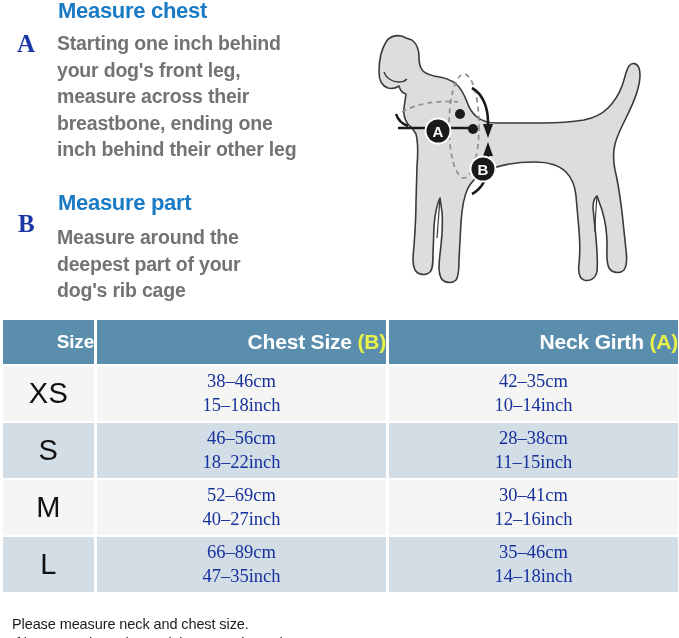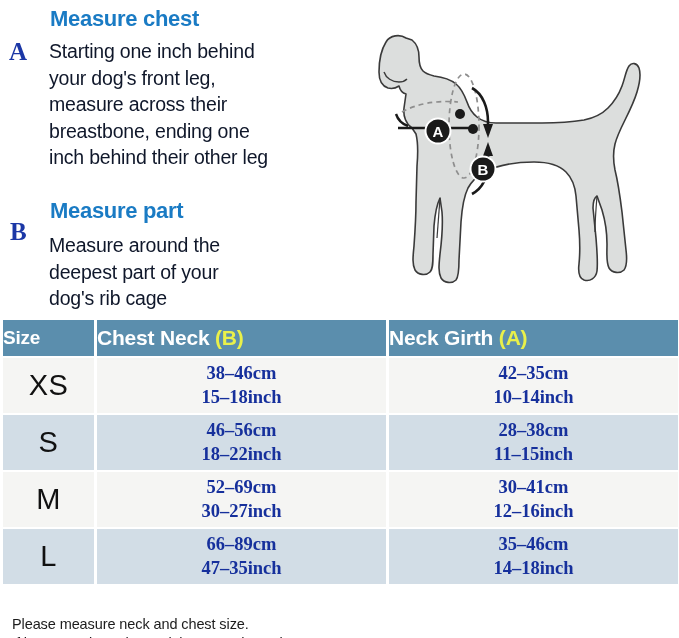--- a/index.html
+++ b/index.html
@@ -7,47 +7,48 @@
     width:679px;height:638px;
     background:#ffffff;
     font-family:"Liberation Sans", sans-serif;
     overflow:hidden;
     position:relative;
   }
   #page{position:relative;width:679px;height:638px;}
 
   
   .instructions{
-    position:absolute;left:0;top:0;width:372px;height:318px;margin-top:8px;
+    position:absolute;left:8px;top:0;width:372px;height:318px;
   }
   .block{position:relative;}
   .block-heading{
     color:#1a7bc4;
     font-weight:bold;
     font-size:22px;
     letter-spacing:-0.3px;
     margin:0;
     position:absolute;
   }
   .block-marker{
     position:absolute;
     font-family:"Liberation Serif", serif;
     font-weight:bold;
     color:#1b37a6;
     font-size:25px;
     line-height:1;
   }
   .block-text{
     position:absolute;
-    color:#0f172a;
+    color:#737373;
     font-size:19.5px;
     line-height:1.36;
     letter-spacing:-0.2px;
     margin:0;
     white-space:pre-line;
+    font-weight:bold;
   }
 
   #chest-heading{left:50px;top:-2px;}
   #chest-marker{left:9px;top:31px;}
   #chest-text{left:49px;top:30px;width:320px;}
 
   #girth-heading{left:50px;top:190px;}
   #girth-marker{left:10px;top:211px;}
   #girth-text{left:49px;top:224px;width:300px;}
 
@@ -65,22 +66,22 @@
   }
   .size-table col.c-size{width:91px;}
   .size-table col.c-chest{width:289px;}
   .size-table col.c-neck{width:289px;}
 
   .size-table th{
     background:#5b8ead;
     color:#ffffff;
     font-weight:bold;
     font-size:21px;
-    height:36px;
-    text-align:left;
+    height:44px;
+    text-align:right;
     vertical-align:middle;
     padding:0;
     letter-spacing:-0.2px;
   }
   .size-table th.th-size{font-size:19px;}
   .hdr-tag{color:#e9f04a;}
 
   .size-table td{
     padding:0;
     text-align:center;
@@ -92,21 +93,21 @@
   .row-b td{background:#d2dde6;}
 
   .cell-size{
     font-size:29px;
     color:#111111;
     font-family:"Liberation Sans", sans-serif;
     letter-spacing:0.5px;
   }
   .cell-val{
     font-family:"Liberation Serif", serif;
-    font-weight:bold;
+    font-weight:normal;
     color:#16309c;
     font-size:18.5px;
     line-height:1.28;
     white-space:pre-line;
   }
 
   
   .footer-note{
     position:absolute;left:12px;top:600px;
     font-size:14.5px;
@@ -248,21 +249,21 @@
 
   <table class="size-table">
     <colgroup>
       <col class="c-size">
         <col class="c-chest">
         <col class="c-neck">
     </colgroup>
     <thead>
       <tr>
         <th class="th-size">Size</th>
-        <th><span>Chest Neck </span><span class="hdr-tag">(B)</span></th>
+        <th><span>Chest Size </span><span class="hdr-tag">(B)</span></th>
         <th><span>Neck Girth </span><span class="hdr-tag">(A)</span></th>
       </tr>
     </thead>
     <tbody>
       <tr class="row-a">
         <td class="cell-size">XS</td>
         <td class="cell-val">38–46cm
 15–18inch</td>
         <td class="cell-val">42–35cm
 10–14inch</td>
@@ -270,21 +271,21 @@
       <tr class="row-b">
         <td class="cell-size">S</td>
         <td class="cell-val">46–56cm
 18–22inch</td>
         <td class="cell-val">28–38cm
 11–15inch</td>
       </tr>
       <tr class="row-a">
         <td class="cell-size">M</td>
         <td class="cell-val">52–69cm
-30–27inch</td>
+40–27inch</td>
         <td class="cell-val">30–41cm
 12–16inch</td>
       </tr>
       <tr class="row-b">
         <td class="cell-size">L</td>
         <td class="cell-val">66–89cm
 47–35inch</td>
         <td class="cell-val">35–46cm
 14–18inch</td>
       </tr>

